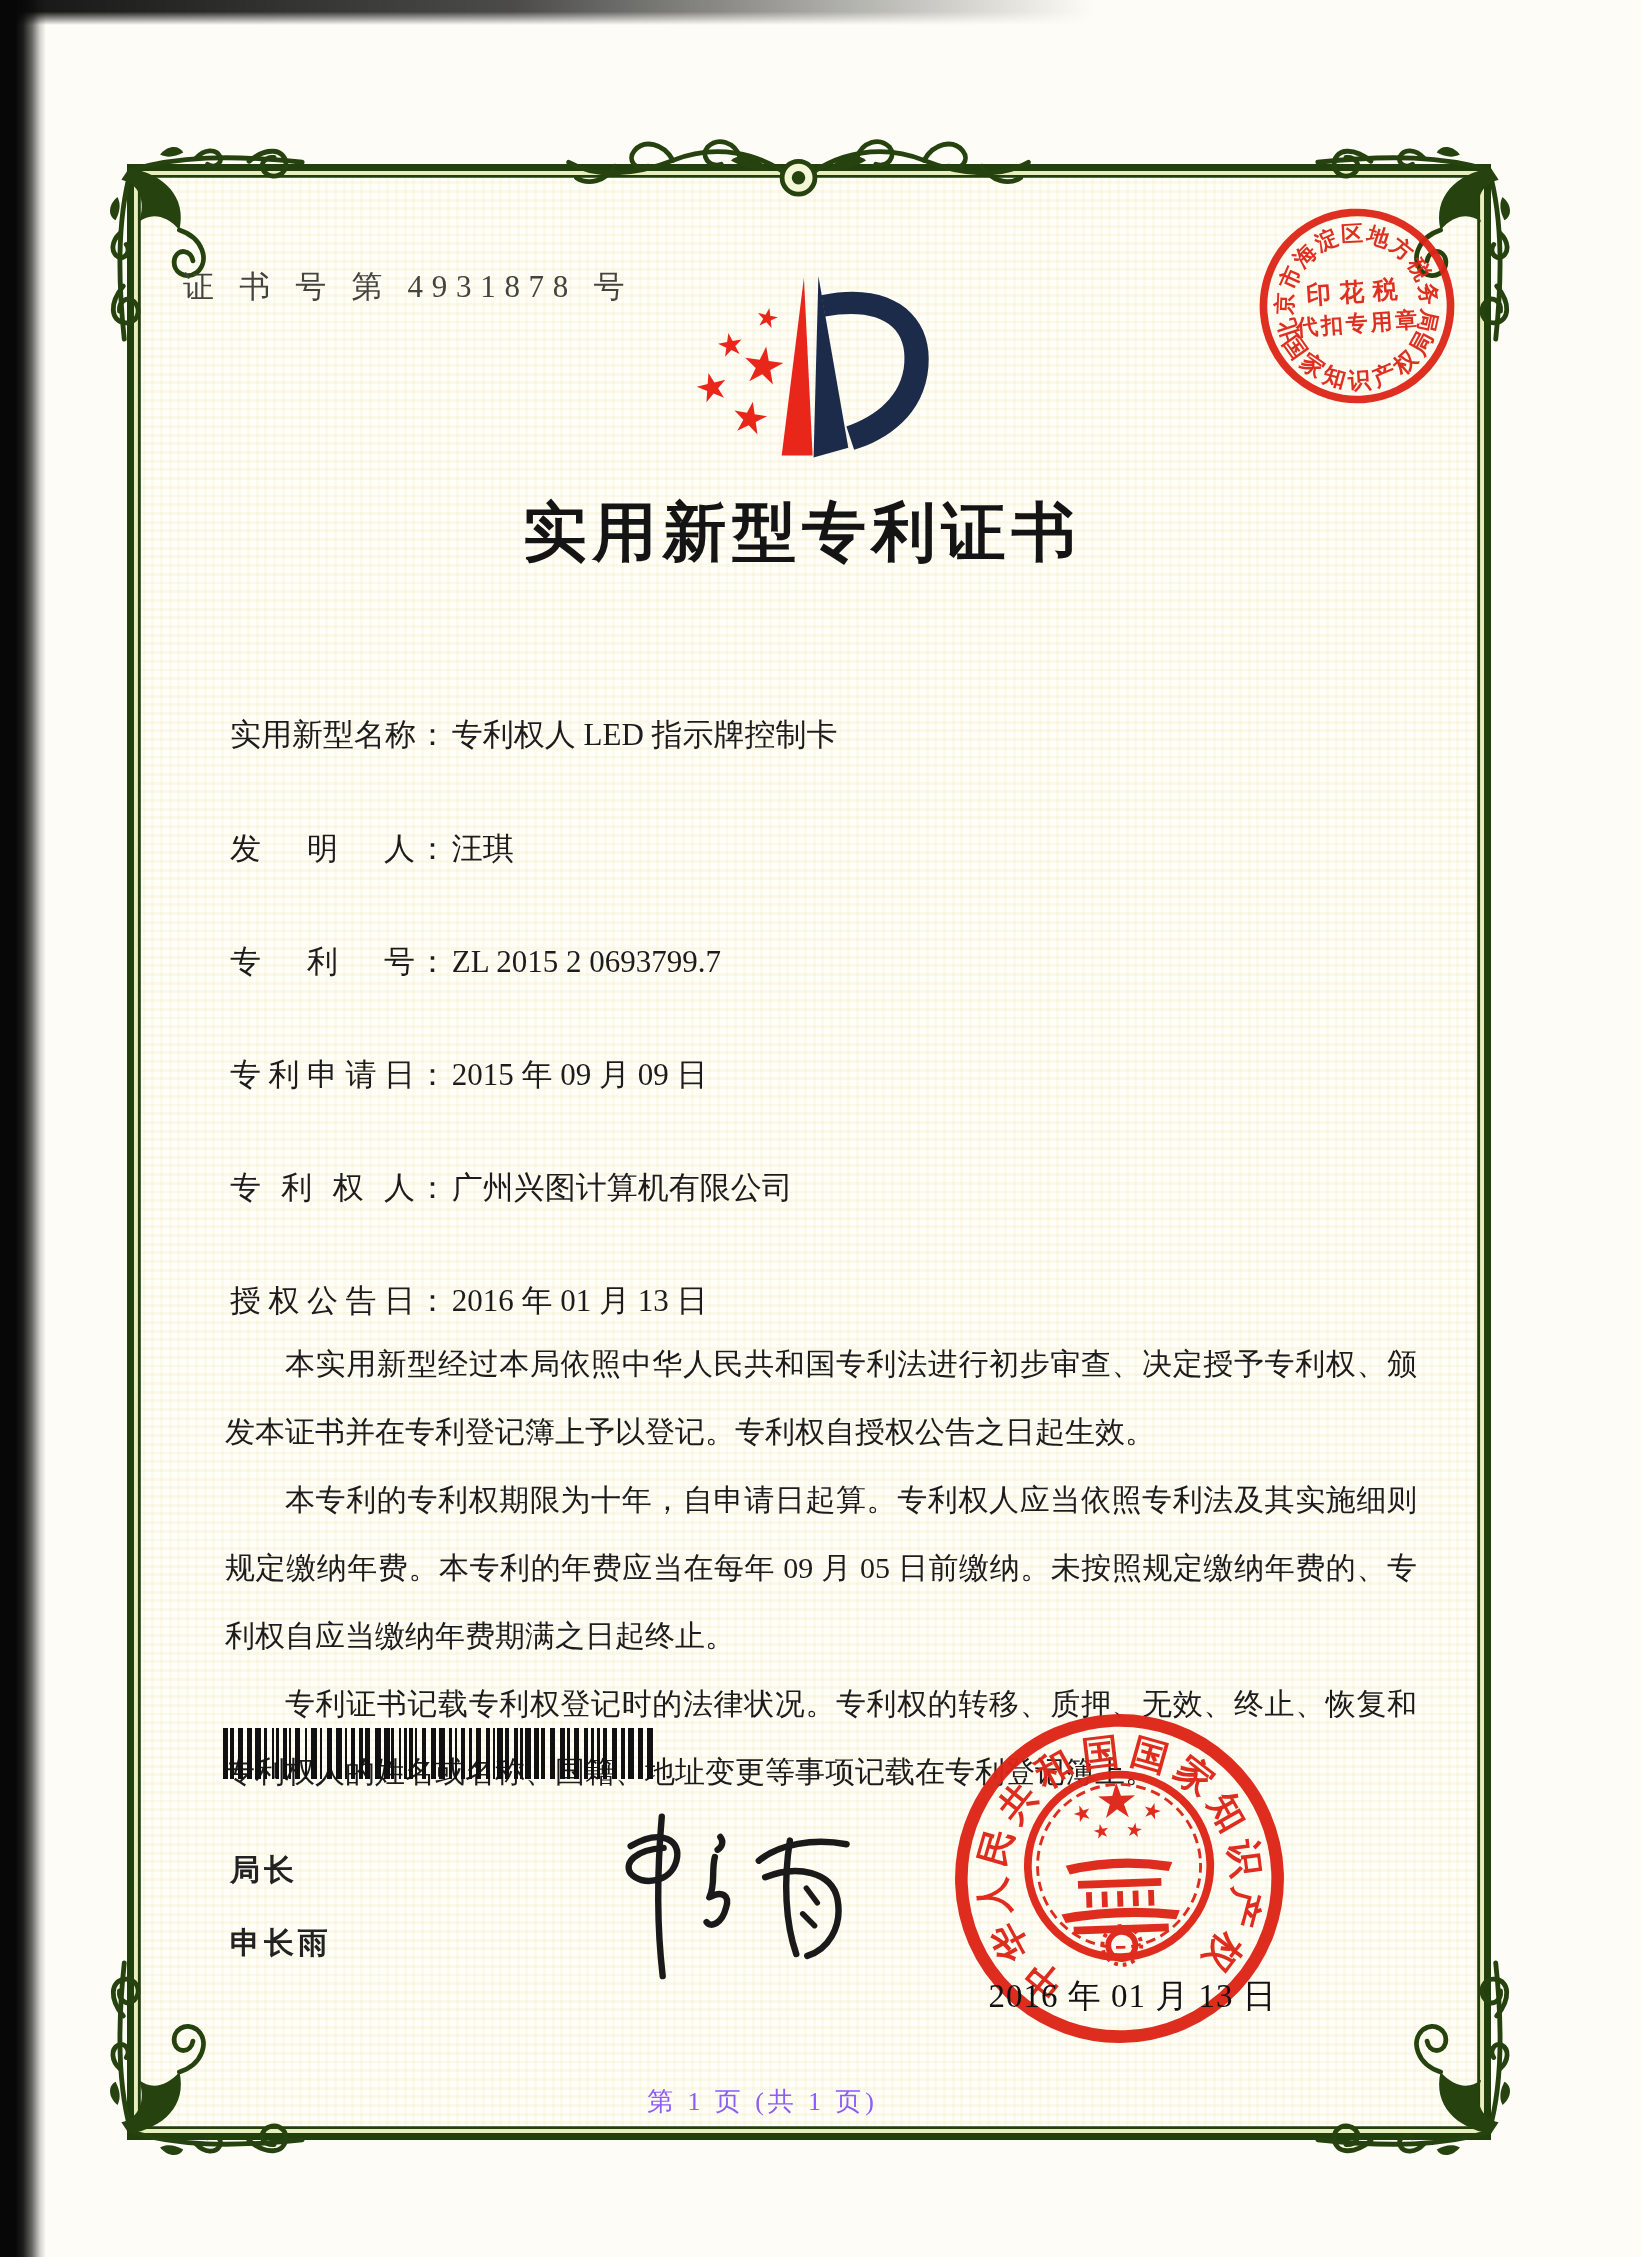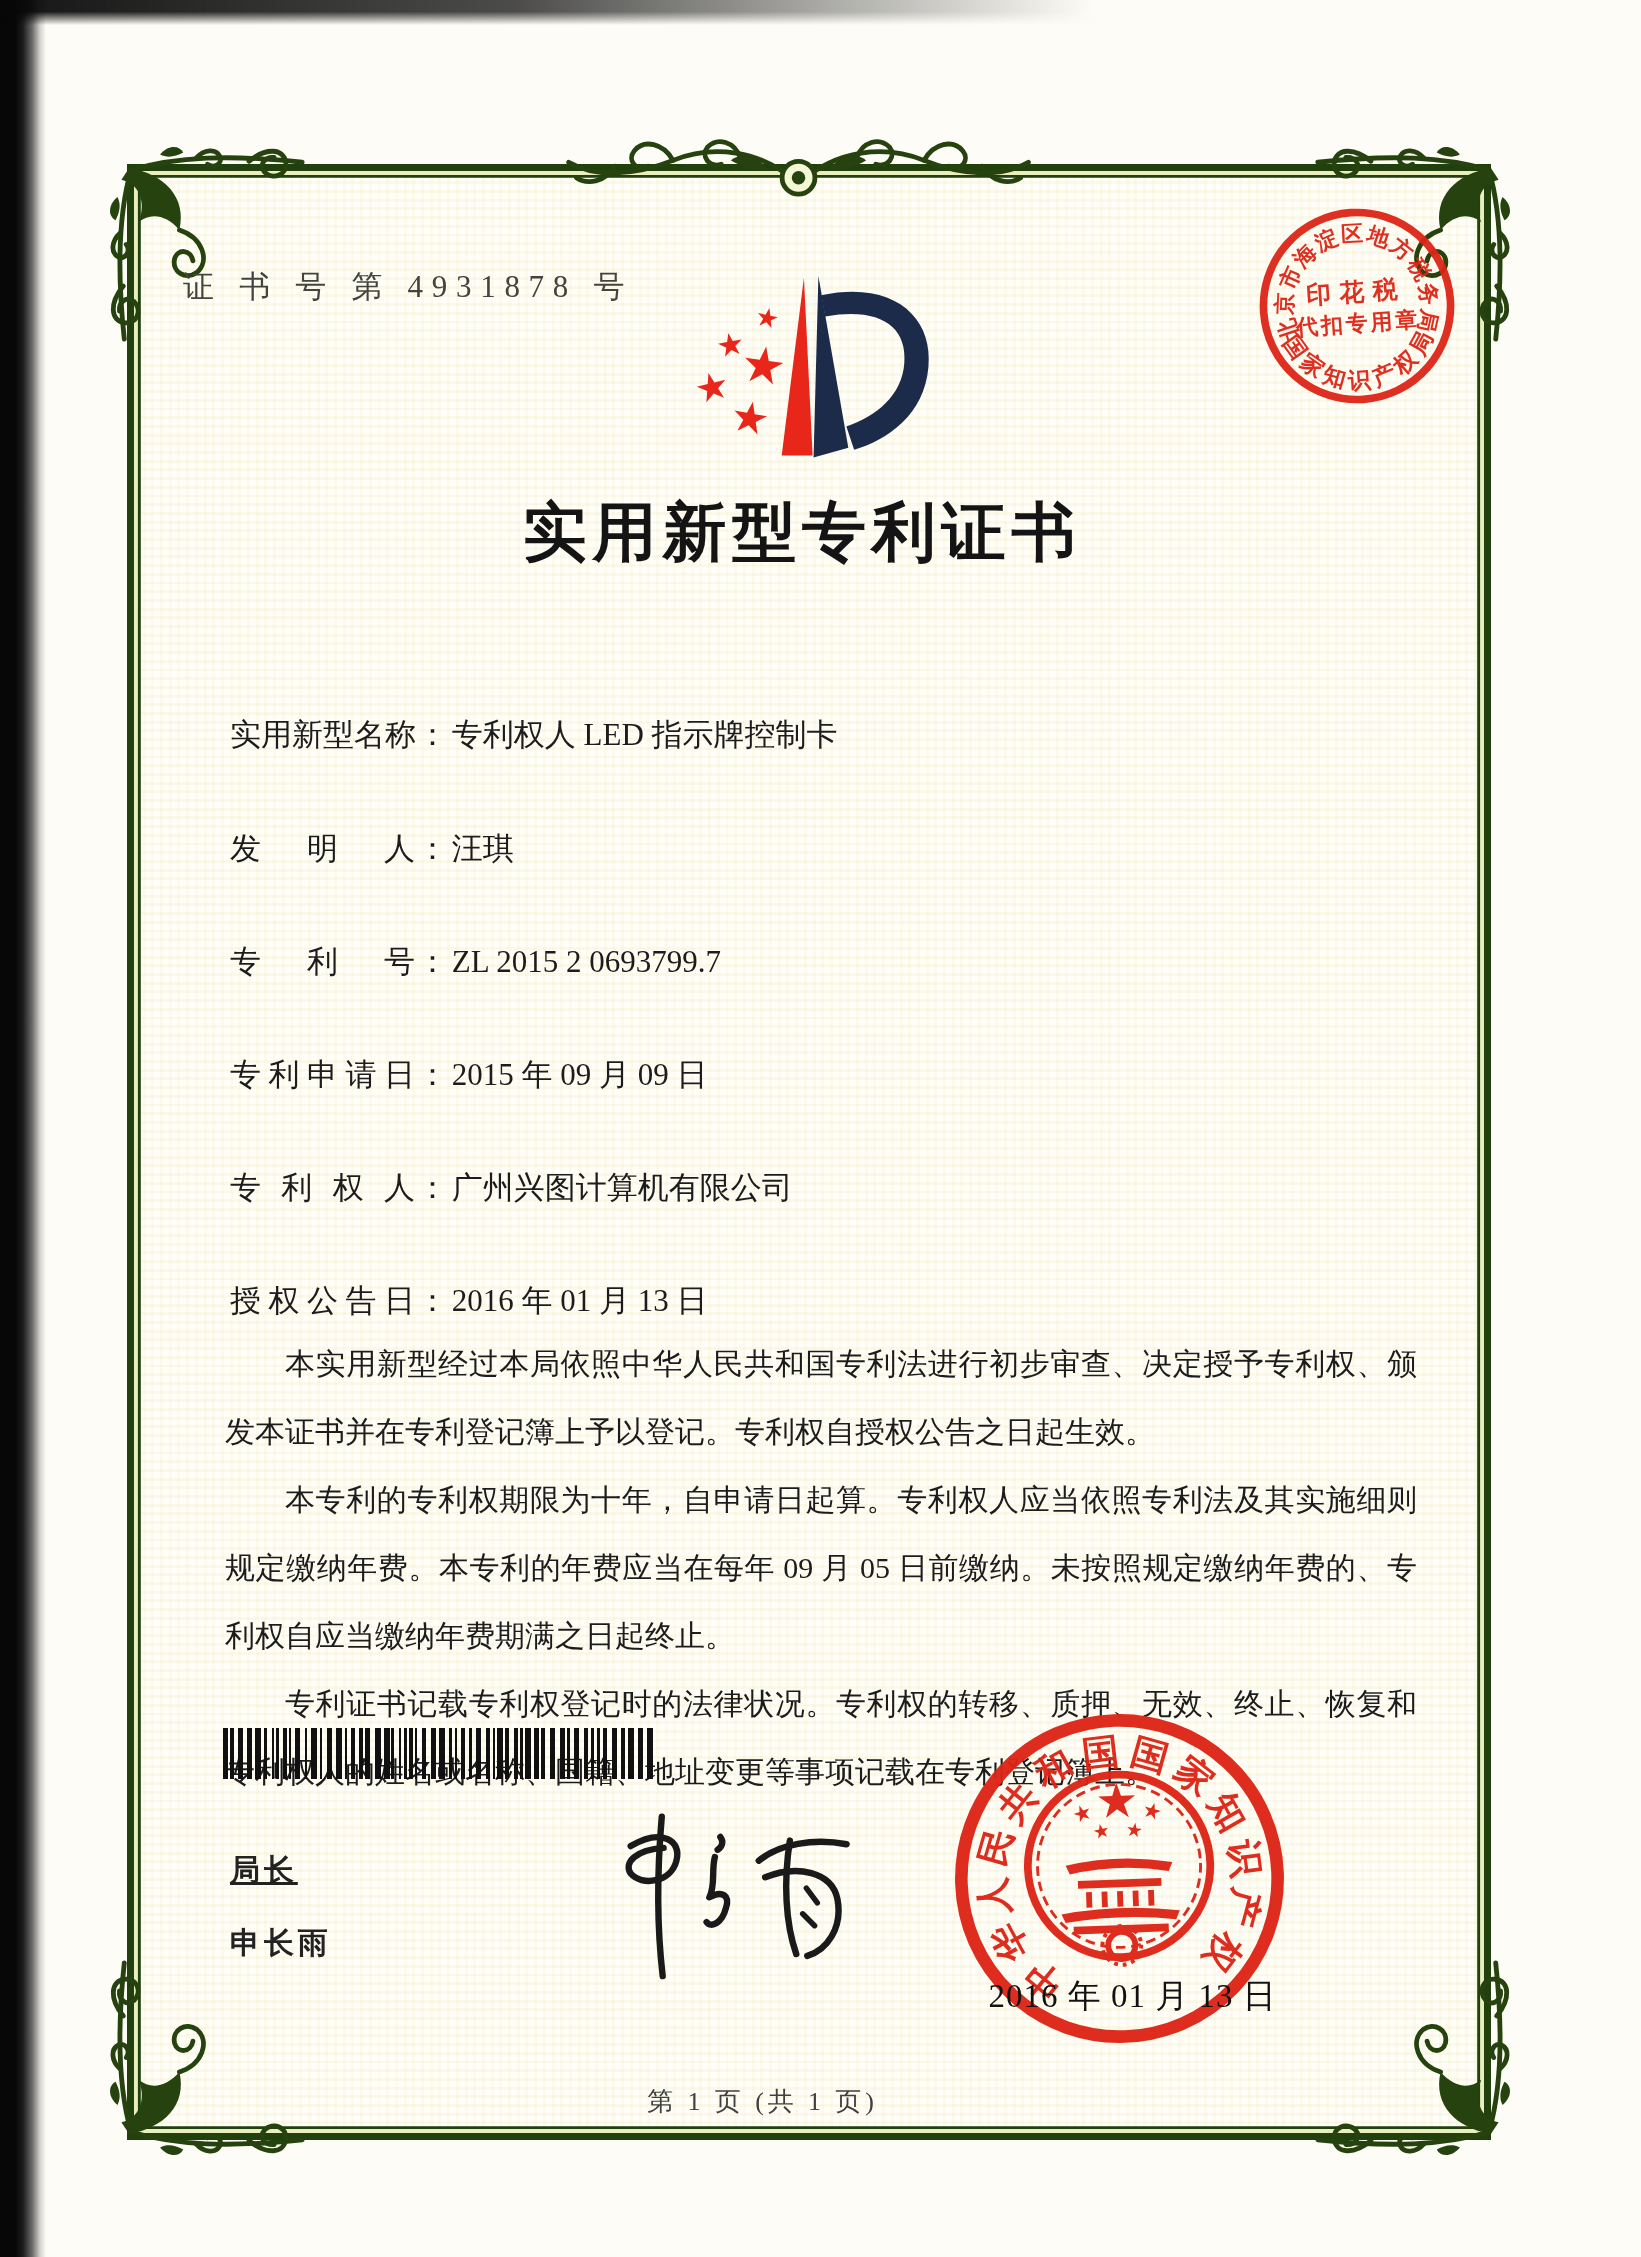--- a/index.html
+++ b/index.html
@@ -58,31 +58,31 @@
     font-size:30px; line-height:68px; text-align:justify; }
   .body-text p { text-indent:2em; margin:0; }
 
   .barcode { position:absolute; left:223px; top:1728px; width:442px; height:51px;
     display:flex; align-items:stretch; overflow:hidden; }
   .barcode i { display:block; background:#101010; height:100%; flex:none; }
 
   .officer-title, .officer-name { position:absolute; left:230px;
     font-family:"Liberation Sans","DejaVu Sans",sans-serif; font-weight:700;
     font-size:30px; letter-spacing:3.9px; color:#222; }
-  .officer-title { top:1850px;text-decoration:underline; }
+  .officer-title { top:1850px; }
   .officer-name  { top:1923px; }
 
   .signature { position:absolute; left:555px; top:1804px; width:338px; height:183px; }
 
   .office-seal { position:absolute; left:940px; top:1699px; width:359px; height:359px; opacity:.96; }
   .seal-date { position:absolute; left:966px; top:1974px; width:333px; text-align:center;
     font-size:33px; letter-spacing:1px; color:#121212; font-weight:500; }
 
   .page-footer { position:absolute; left:463px; top:2084px; width:599px; text-align:center;
-    font-size:26px; letter-spacing:3.9px; color:#404040; }
+    font-size:26px; letter-spacing:3.9px; color:#8b5cf6; }
 
   .seal-text { font-family:"Liberation Serif","DejaVu Serif",serif; font-weight:700; }
 </style>
 </head>
 <body>
 
 <div class="page">
 
   <svg width="0" height="0" style="position:absolute">
     <defs>

